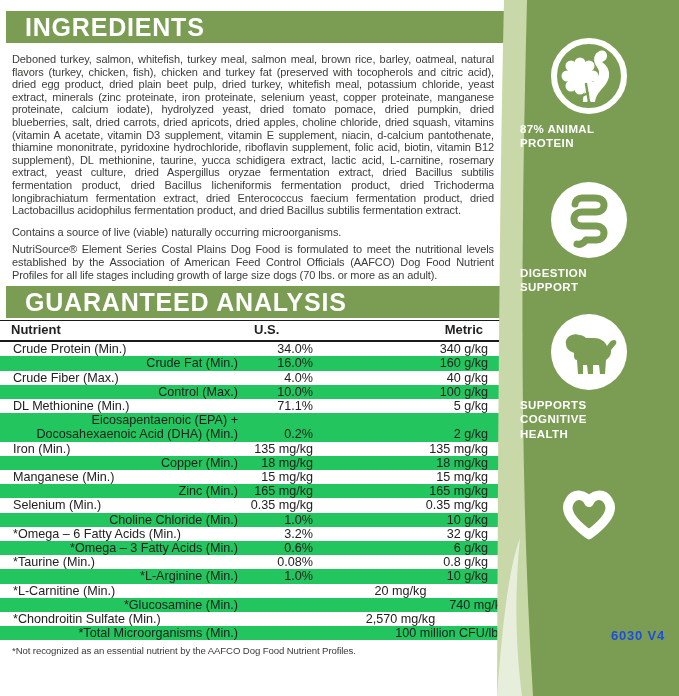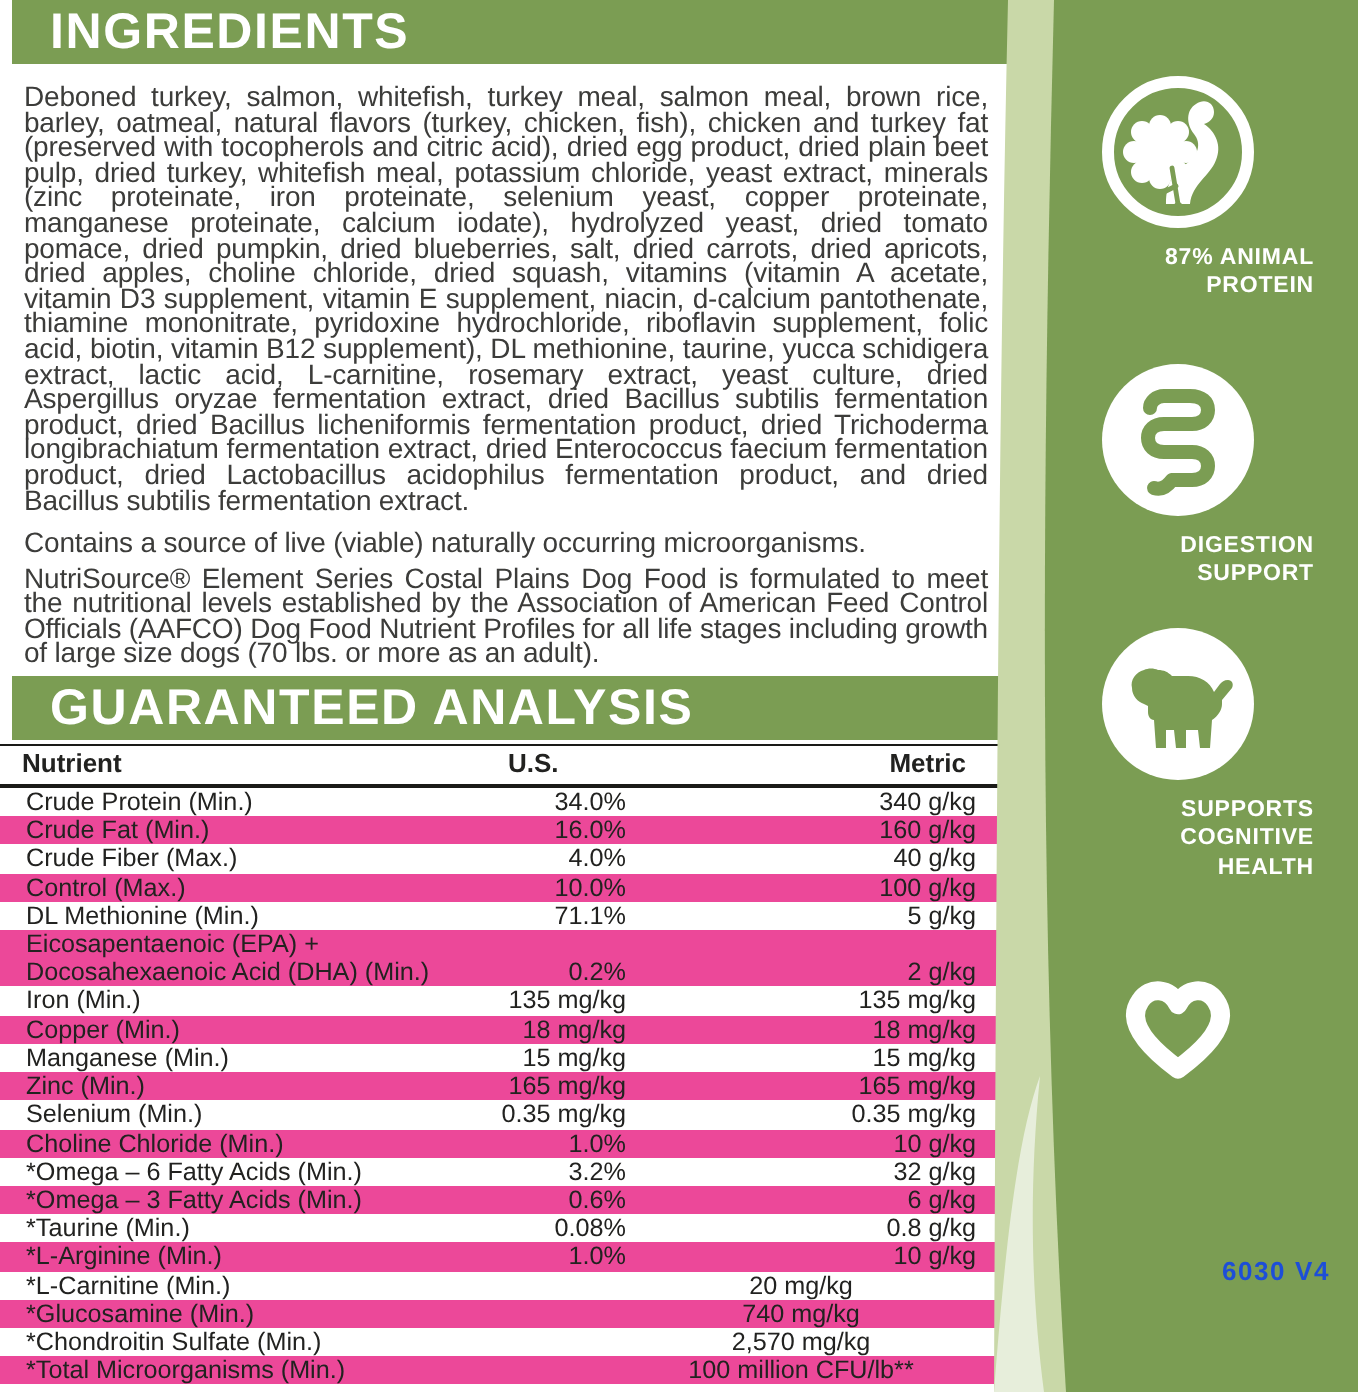--- a/index.html
+++ b/index.html
@@ -8,25 +8,25 @@
     background:#ffffff;
     font-family:"Liberation Sans","DejaVu Sans",sans-serif;
     -webkit-font-smoothing:antialiased;
   }
   .content{position:absolute;left:0;top:0;width:508px;z-index:1;}
   .section-bar{
     margin-left:6px;width:483px;height:32px;line-height:32px;
     background:#7b9d53;color:#fff;font-weight:bold;font-size:25px;
     letter-spacing:0.8px;padding-left:19px;
   }
-  .bar-ingredients{}
+  .bar-ingredients{margin-top:11px;}
   .bar-analysis{margin-top:5px;}
   .para{
     margin:10px 14px 0 12px;width:482px;
-    color:#3c3c3a;font-size:14px;line-height:12.6px;
+    color:#3c3c3a;font-size:11px;line-height:12.6px;
     text-align:justify;letter-spacing:-0.1px;
   }
   .para.p2{margin-top:9px;}
   .para.p3{margin-top:5px;}
   
   table.ga{
     border-collapse:collapse;table-layout:fixed;width:508px;margin-top:2px;
     font-size:12.6px;color:#222220;
   }
   table.ga col.c1{width:238px;}
@@ -38,29 +38,29 @@
     padding:2px 0 3px 16px;line-height:14px;
   }
   table.ga th.h-name{padding-left:11px;}
   table.ga th.h-us{}
   table.ga th.h-metric{text-align:right;padding-right:25px;}
   table.ga td{padding:0;line-height:14.2px;vertical-align:bottom;}
   table.ga td.c-name{padding-left:13px;white-space:pre-line;}
   table.ga td.c-us{text-align:right;}
   table.ga td.c-metric{text-align:right;padding-right:20px;}
   table.ga td.c-span{text-align:center;padding-left:55px;padding-right:0;}
-  table.ga tr.shade td{background:#ec4899;}
+  table.ga tr.shade td{background:#22c55e;text-align:right;}
   .footnotes{margin:5px 0 0 12px;width:480px;}
   .footnote{
     font-size:9.6px;line-height:11.6px;color:#3a3a38;letter-spacing:-0.1px;
   }
   
   .side-bg{position:absolute;left:0;top:0;z-index:2;pointer-events:none;}
   .sidebar{position:absolute;left:0;top:0;width:679px;height:696px;z-index:3;}
-  .badge{position:absolute;left:520px;width:137px;text-align:right;}
+  .badge{position:absolute;left:520px;width:137px;text-align:left;}
   .badge svg{display:block;margin:0 auto;}
   .badge-label{
     margin-top:6px;color:#fff;font-weight:bold;font-size:11.5px;
     line-height:14.3px;letter-spacing:0.4px;white-space:pre-line;
   }
   .badge1{top:36px;}
   .badge2{top:180px;}
   .badge3{top:312px;}
   .badge4{top:474px;}
   .sku{

